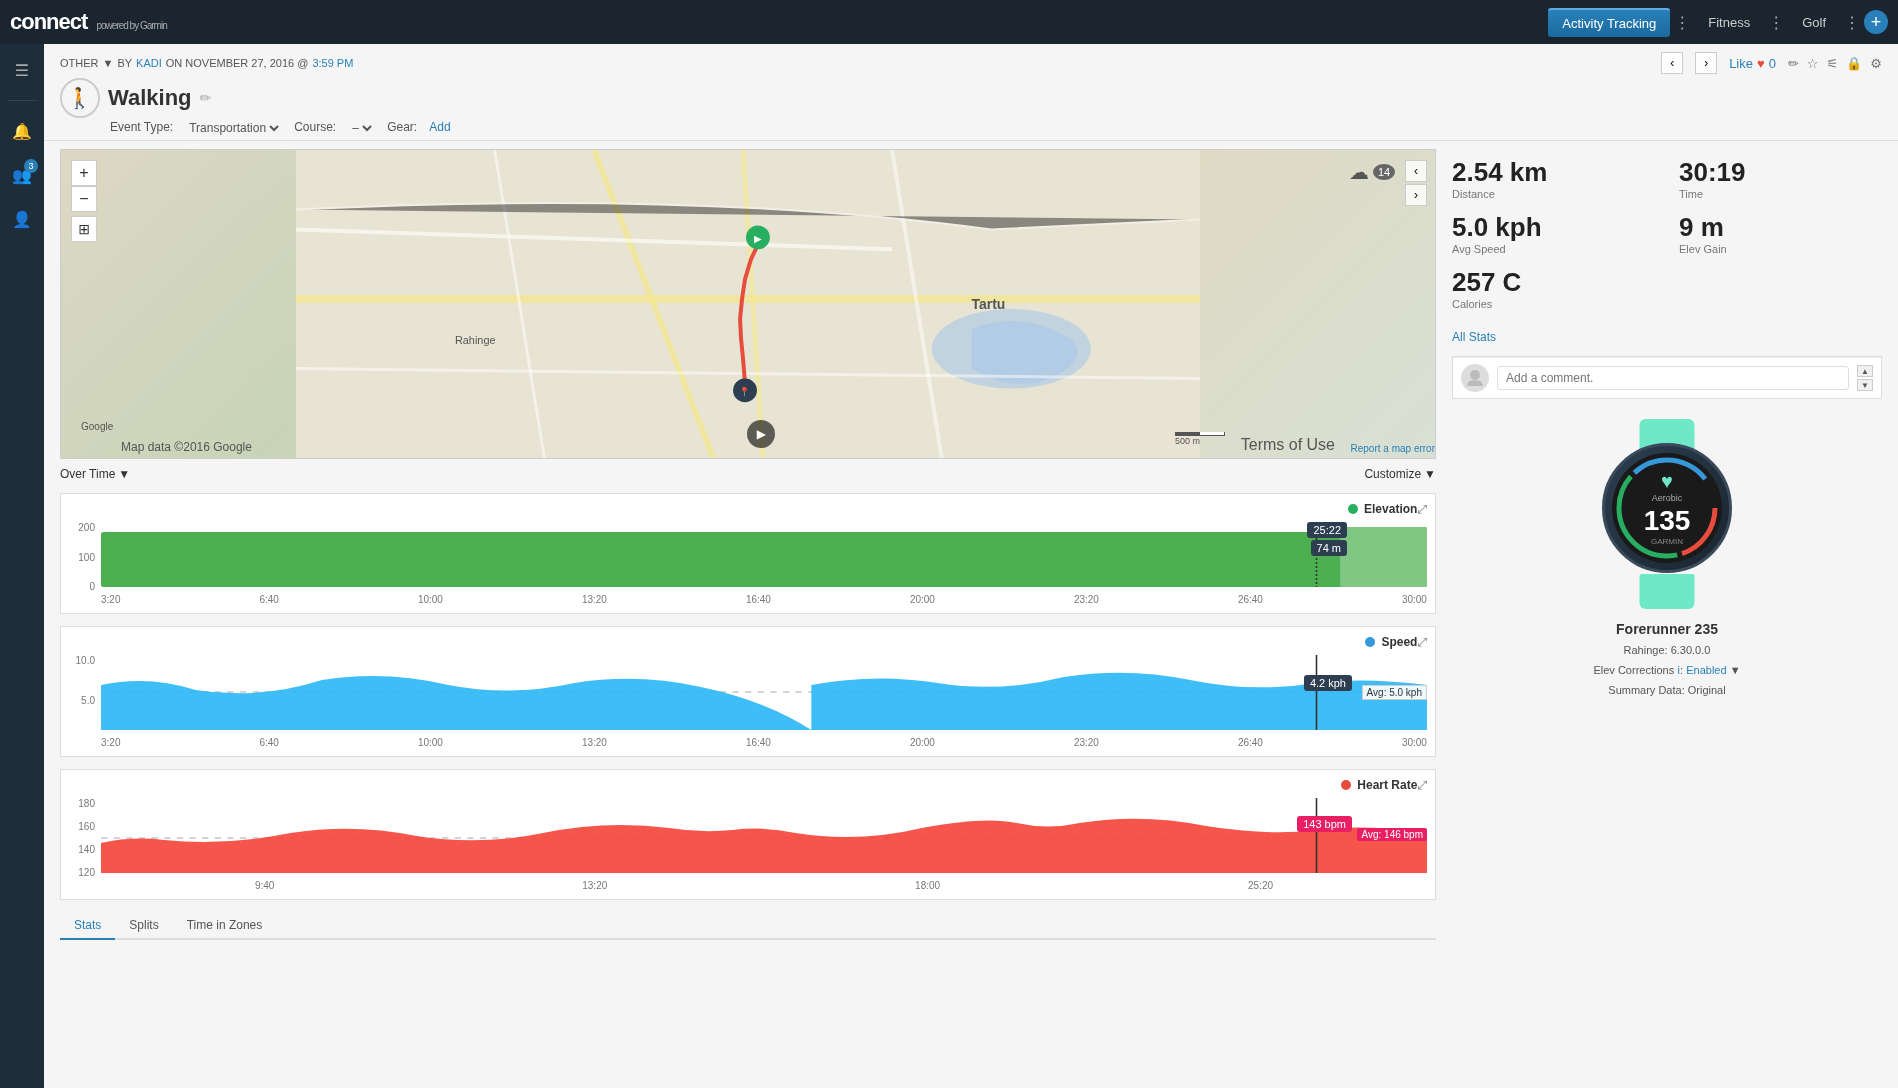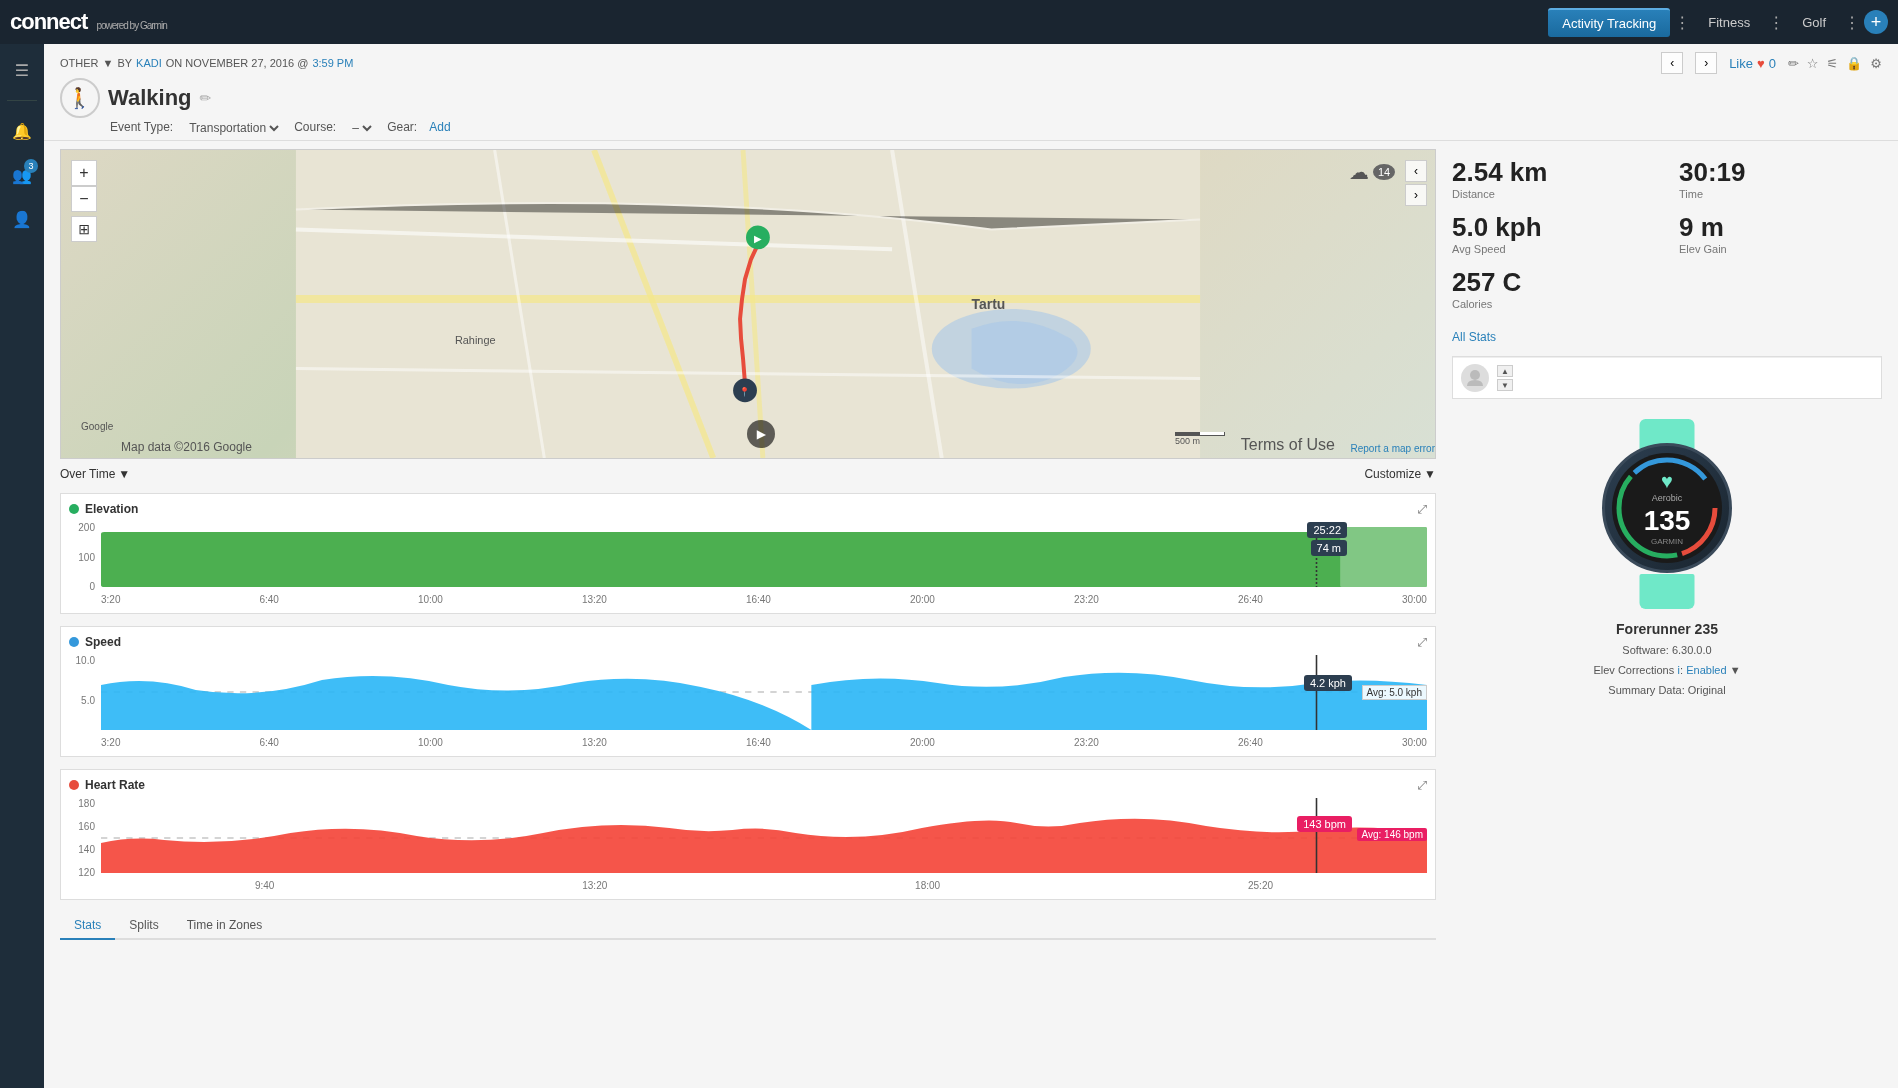--- a/index.html
+++ b/index.html
@@ -329,24 +329,23 @@
     }
 
     
     .chart-section {
       background: white;
       border: 1px solid #ddd;
       padding: 8px;
     }
     .chart-header {
       display: flex;
-      justify-content: space-between;
+      justify-content: flex-end;
       align-items: center;
       margin-bottom: 6px;
-      gap: 12px;
     }
     .chart-title-row {
       display: flex;
       align-items: center;
       gap: 6px;
       font-size: 12px;
       font-weight: bold;
       color: #333;
     }
     .dot-green { width: 10px; height: 10px; border-radius: 50%; background: #27ae60; }
@@ -930,20 +929,21 @@
         <a class="all-stats-link">All Stats</a>
 
         <div class="notes-section">
           <div class="comment-row">
             <div class="comment-avatar">
               <svg width="20" height="20" viewBox="0 0 20 20">
                   <circle cx="10" cy="7" r="5" fill="#bbb"></circle>
                   <path d="M2,18 Q2,12 10,12 Q18,12 18,18" fill="#bbb"></path>
                 </svg>
             </div>
+            <input class="comment-input" type="text" placeholder="Add a comment." style="">
             <div class="comment-arrows">
               <div class="comment-arrow">▲</div>
               <div class="comment-arrow">▼</div>
             </div>
           </div>
         </div>
 
         <div class="device-section">
           <div class="watch-container">
 
@@ -962,21 +962,21 @@
                   <div style="color:#6fe8c8;font-size:20px;">♥</div>
                   <div style="color:#aaa;font-size:9px;margin-bottom:2px;">Aerobic</div>
                   <div style="color:white;font-size:28px;font-weight:bold;">135</div>
                   <div style="color:#888;font-size:8px;">GARMIN</div>
                 </div>
               </div>
             </div>
           </div>
           <div class="device-name">Forerunner 235</div>
           <div class="device-info">
-            <div>Software: 6.30.0.0</div>
+            <div>Rahinge: 6.30.0.0</div>
             <div>
               <span>Elev Corrections</span>
               <span style="color:#2980b9;">ℹ</span>:
               <a style="color:#2980b9;">
                 <span>Enabled</span>
               </a>
               <span>▼</span>
             </div>
             <div>Summary Data: Original</div>
           </div>

